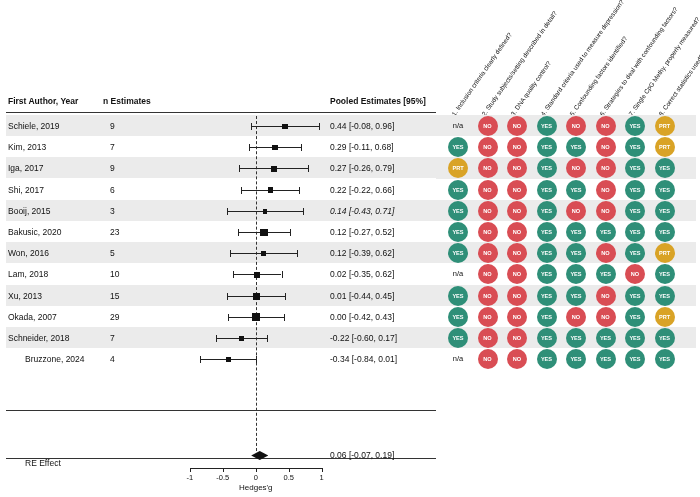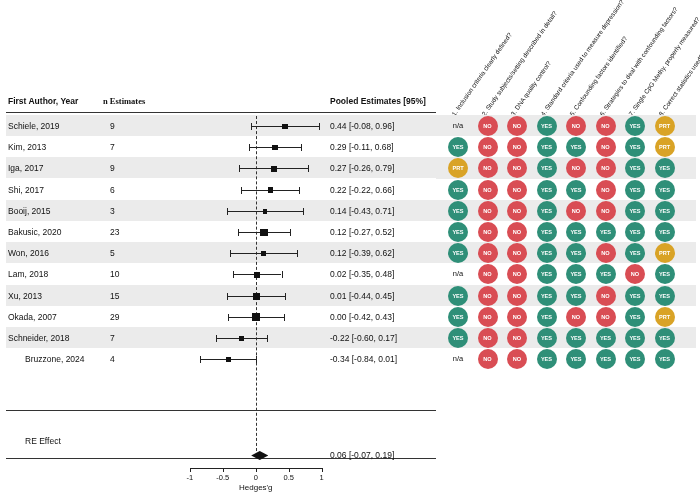--- a/index.html
+++ b/index.html
@@ -9,21 +9,21 @@
     font-family:"Liberation Sans", sans-serif;
     color:#111;
     overflow:hidden;
     position:relative;
   }
   #root{position:absolute;left:0;top:0;width:700px;height:497px;}
 
   
   .headers{position:absolute;font-size:8.5px;font-weight:bold;color:#111;}
   #hdr-author{left:8px;top:96px;}
-  #hdr-n{left:103px;top:96px;font-family:Liberation Serif, serif;}
+  #hdr-n{left:103px;top:96px;}
   #hdr-pooled{left:330px;top:96px;}
 
   .rule{position:absolute;background:#333;height:1px;}
 
   .rowband{position:absolute;left:6px;width:430px;height:21px;background:#ebebeb;}
   .rowtext{position:absolute;font-size:8.5px;color:#111;white-space:nowrap;}
   .rowstudy{left:8px;}
   .rown{left:110px;}
   .rowest{left:330px;}
 
@@ -76,31 +76,31 @@
       <div class="rowband" style="top: 157.4px;"></div>
       <div class="rowtext rowstudy" style="top: 163.4px;">Iga, 2017</div>
       <div class="rowtext rown" style="top: 163.4px;">9</div>
       <div class="rowtext rowest" style="top: 163.4px;">0.27 [-0.26, 0.79]</div>
       <div class="rowtext rowstudy" style="top: 184.6px;">Shi, 2017</div>
       <div class="rowtext rown" style="top: 184.6px;">6</div>
       <div class="rowtext rowest" style="top: 184.6px;">0.22 [-0.22, 0.66]</div>
       <div class="rowband" style="top: 199.8px;"></div>
       <div class="rowtext rowstudy" style="top: 205.8px;">Booij, 2015</div>
       <div class="rowtext rown" style="top: 205.8px;">3</div>
-      <div class="rowtext rowest" style="top: 205.8px;">0.14 [-0.43, 0.71]</div>
+      <div class="rowtext rowest" style="top: 205.8px; font-style: italic;">0.14 [-0.43, 0.71]</div>
       <div class="rowtext rowstudy" style="top: 227px;">Bakusic, 2020</div>
       <div class="rowtext rown" style="top: 227px;">23</div>
       <div class="rowtext rowest" style="top: 227px;">0.12 [-0.27, 0.52]</div>
       <div class="rowband" style="top: 242.2px;"></div>
       <div class="rowtext rowstudy" style="top: 248.2px;">Won, 2016</div>
       <div class="rowtext rown" style="top: 248.2px;">5</div>
       <div class="rowtext rowest" style="top: 248.2px;">0.12 [-0.39, 0.62]</div>
       <div class="rowtext rowstudy" style="top: 269.4px;">Lam, 2018</div>
       <div class="rowtext rown" style="top: 269.4px;">10</div>
-      <div class="rowtext rowest" style="top: 269.4px;">0.02 [-0.35, 0.48]</div>
+      <div class="rowtext rowest" style="top: 269.4px;">0.02 [-0.35, 0.62]</div>
       <div class="rowband" style="top: 284.6px;"></div>
       <div class="rowtext rowstudy" style="top: 290.6px;">Xu, 2013</div>
       <div class="rowtext rown" style="top: 290.6px;">15</div>
       <div class="rowtext rowest" style="top: 290.6px;">0.01 [-0.44, 0.45]</div>
       <div class="rowtext rowstudy" style="top: 311.8px;">Okada, 2007</div>
       <div class="rowtext rown" style="top: 311.8px;">29</div>
       <div class="rowtext rowest" style="top: 311.8px;">0.00 [-0.42, 0.43]</div>
       <div class="rowband" style="top: 327px;"></div>
       <div class="rowtext rowstudy" style="top: 333px;">Schneider, 2018</div>
       <div class="rowtext rown" style="top: 333px;">7</div>
@@ -156,21 +156,21 @@
       <div class="cap" style="left: 36.25px; top: 217px;"></div>
       <div class="cap" style="left: 87px; top: 217px;"></div>
       <div class="ptsq" style="width: 5.51033px; height: 5.51033px; left: 58.5403px; top: 217.745px;"></div>
       <div class="ci" style="left: 20.4318px; top: 241.2px; width: 56.0227px;"></div>
       <div class="cap" style="left: 20.4318px; top: 238.2px;"></div>
       <div class="cap" style="left: 76.4545px; top: 238.2px;"></div>
       <div class="ptsq" style="width: 4.8px; height: 4.8px; left: 46.3727px; top: 239.3px;"></div>
       <div class="diamond" style="left: 71.1818px; width: 17.1364px; height: 9px; top: 333px;"></div>
     </div>
 
-  <div class="rowtext rowstudy" id="sum-label" style="top:436px;padding-left:17px;">RE Effect</div>
+  <div class="rowtext rowstudy" id="sum-label" style="top:458px;padding-left:17px;">RE Effect</div>
   <div class="rowtext rowest" id="sum-est" style="top:450px;">0.06 [-0.07, 0.19]</div>
 
   <div id="axis">
     <div class="axisline" id="axisline" style="left: 9.88636px; width: 131.818px;"></div>
     <div id="axis-title" style="left: 75.7955px;">Hedges'g</div>
   <div class="tick" style="left: 9.88636px;"></div>
       <div class="ticklabel" style="left: 9.88636px;">-1</div>
       <div class="tick" style="left: 42.8409px;"></div>
       <div class="ticklabel" style="left: 42.8409px;">-0.5</div>
       <div class="tick" style="left: 75.7955px;"></div>

